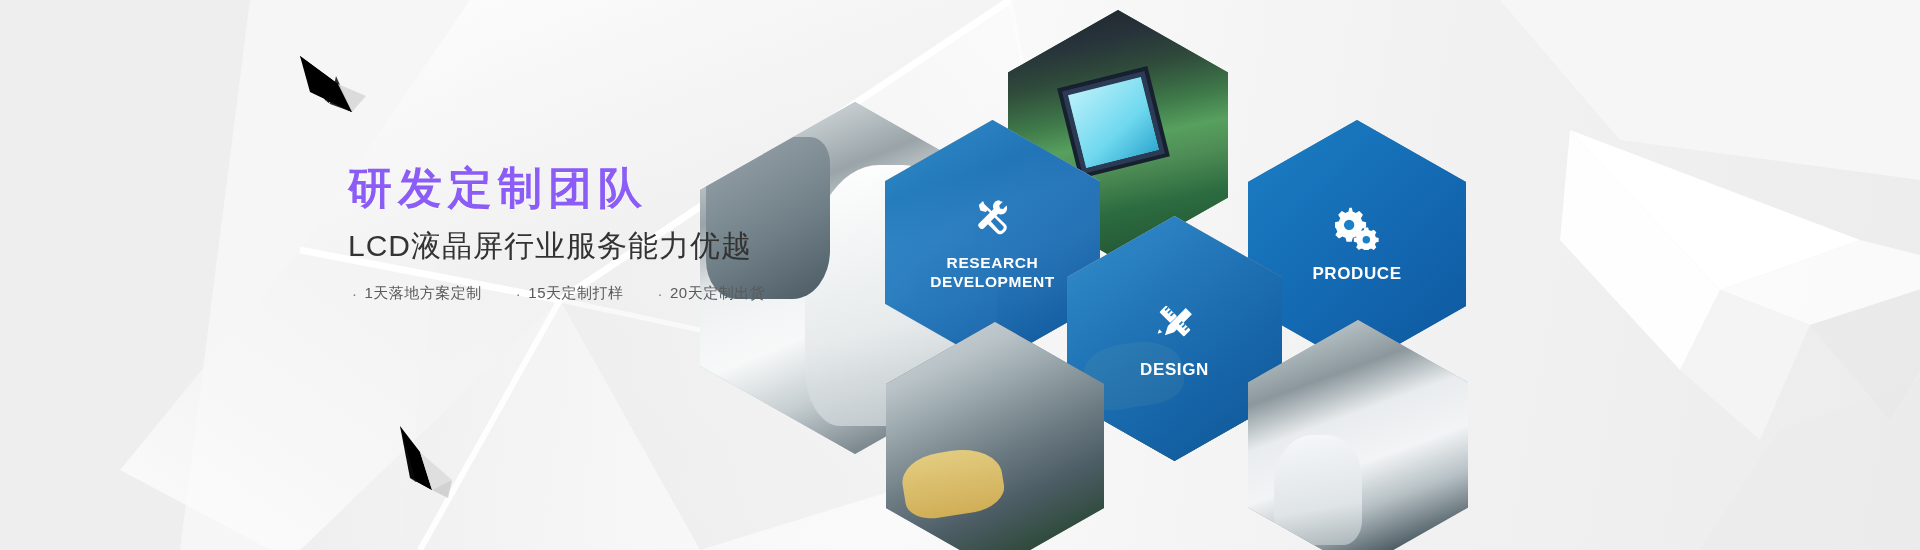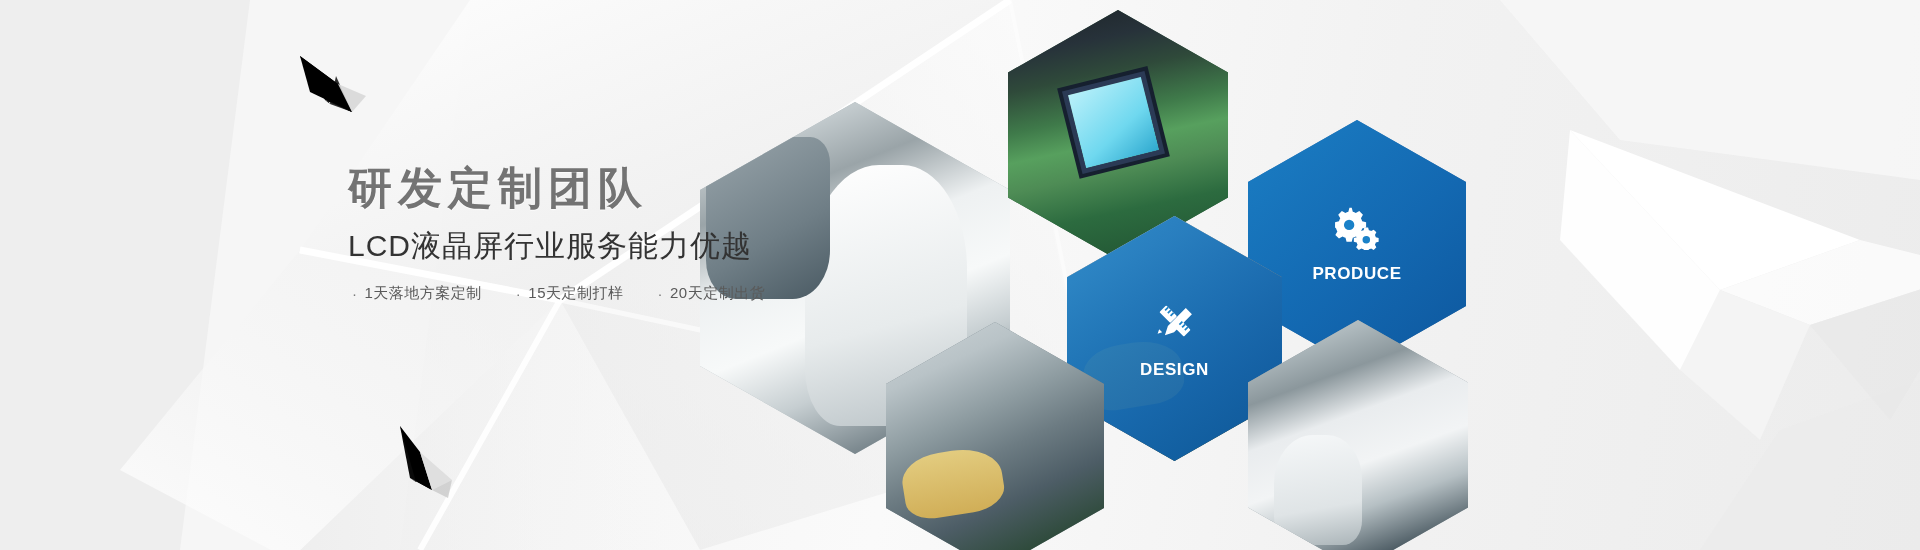--- a/index.html
+++ b/index.html
@@ -21,21 +21,21 @@
       linear-gradient(100deg,#ededed 0%,#f3f3f3 22%,#fafafa 48%,#f2f2f2 70%,#ececec 100%);
   }
   .bg svg{ position:absolute; inset:0; width:100%; height:100%; display:block; }
 
   
   .copy{
     position:absolute; left:348px; top:163px; width:560px;
     z-index:6;
   }
   .copy .title{
-    font-size:44px; font-weight:bold; color:#737373;
+    font-size:44px; font-weight:bold; color:#8b5cf6;
     letter-spacing:6px; line-height:1.15;
     text-shadow:0 1px 1px rgba(255,255,255,.8);
   }
   .copy .subtitle{
     margin-top:14px;
     font-size:30px; color:#333333; font-weight:normal;
     letter-spacing:1px; line-height:1.2;
   }
   .copy .features{
     margin-top:20px; margin-left:4px;
@@ -228,20 +228,38 @@
   <div class="cluster">
 
     <div class="hex ph-clean" style="left:10px; top:108px; width:310px; height:352px;">
       <div class="photo"></div>
     </div>
 
     <div class="hex ph-pcb" style="left:318px; top:16px; width:220px; height:250px;">
       <div class="photo"></div>
     </div>
 
+    <div class="hex" style="left:195px; top:126px; width:215px; height:245px;">
+      <div class="photo ph-line"></div>
+      <div class="tint"></div>
+      <div class="inner">
+        <span class="ico">
+          <svg width="46" height="46" viewBox="0 0 48 48">
+            <g fill="#ffffff">
+              <path d="M30.5 6.5c-3.6 0-6.5 2.9-6.5 6.5 0 1 .2 1.9.6 2.7L9.3 30.9c-1 1-1 2.6 0 3.6l1.4 1.4c1 1 2.6 1 3.6 0L29.5 20.7c.8.4 1.7.6 2.7.6 3.6 0 6.5-2.9 6.5-6.5 0-1-.2-1.9-.6-2.8l-3.6 3.6-3.3-.6-.6-3.3 3.6-3.6c-.9-.4-1.8-.6-2.7-.6z"></path>
+              <path d="M13.6 7.2l-4.4 4.4 1.5 5.6 5.6 1.5 1.8-1.8 16.4 16.4c.9.9.9 2.4 0 3.3l-1.1 1.1c-.9.9-2.4.9-3.3 0L20 26.6l-3.1 3.1 11 11c1.9 1.9 5 1.9 6.9 0l2.2-2.2c1.9-1.9 1.9-5 0-6.9L15.1 10.7l-1.5-3.5z"></path>
+            </g>
+          </svg>
+        </span>
+        <span class="lbl small">
+          <span>RESEARCH</span><br>
+          <span>DEVELOPMENT</span>
+        </span>
+      </div>
+    </div>
 
     <div class="hex" style="left:558px; top:126px; width:218px; height:248px;">
       <div class="photo" style="background:linear-gradient(150deg,#2a6fae,#1f5f9e 50%,#15497f);"></div>
       <div class="tint"></div>
       <div class="inner">
         <span class="ico">
           <svg width="50" height="46" viewBox="0 0 52 48">
             <g fill="#ffffff">
               <path d="M20.5 4l1.1 4.1c1.1.3 2.2.7 3.1 1.3l3.7-2.1 3.8 3.8-2.1 3.7c.6 1 1 2 1.3 3.1l4.1 1.1v5.4l-4.1 1.1c-.3 1.1-.7 2.2-1.3 3.1l2.1 3.7-3.8 3.8-3.7-2.1c-1 .6-2 1-3.1 1.3l-1.1 4.1h-5.4l-1.1-4.1c-1.1-.3-2.2-.7-3.1-1.3l-3.7 2.1-3.8-3.8 2.1-3.7c-.6-1-1-2-1.3-3.1L3.1 24.5v-5.4l4.1-1.1c.3-1.1.7-2.2 1.3-3.1l-2.1-3.7L10.2 7.3l3.7 2.1c1-.6 2-1 3.1-1.3L18.1 4z"></path>
               <circle cx="17.8" cy="21.8" r="5.4" fill="#1a81c8"></circle>

